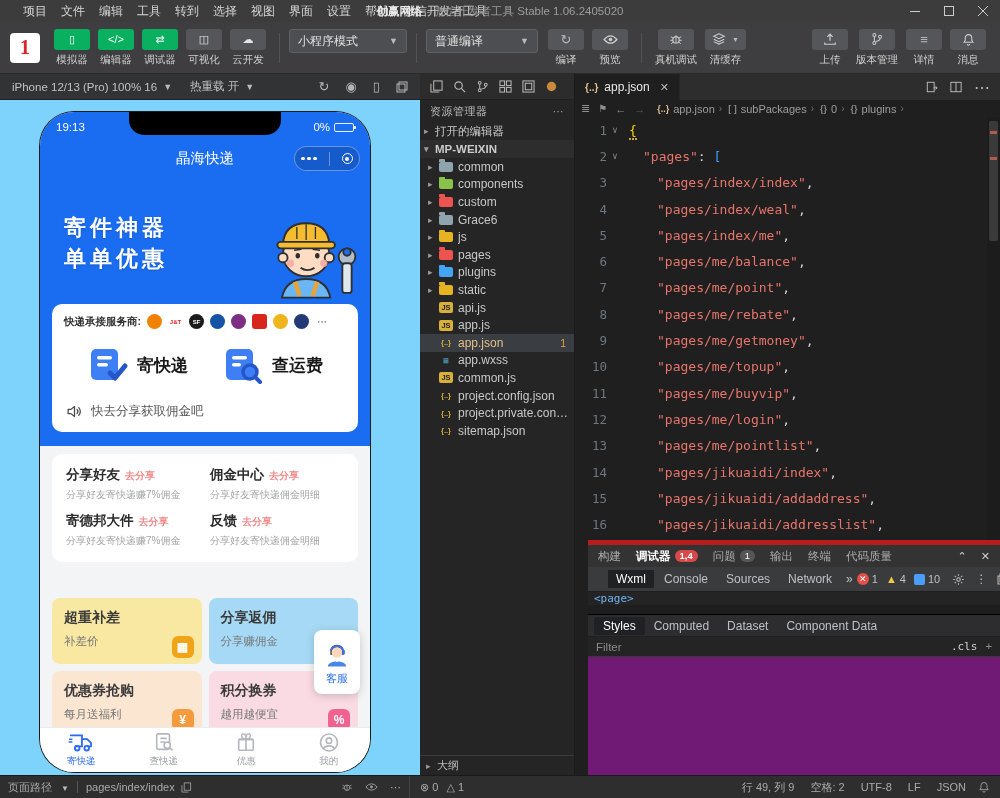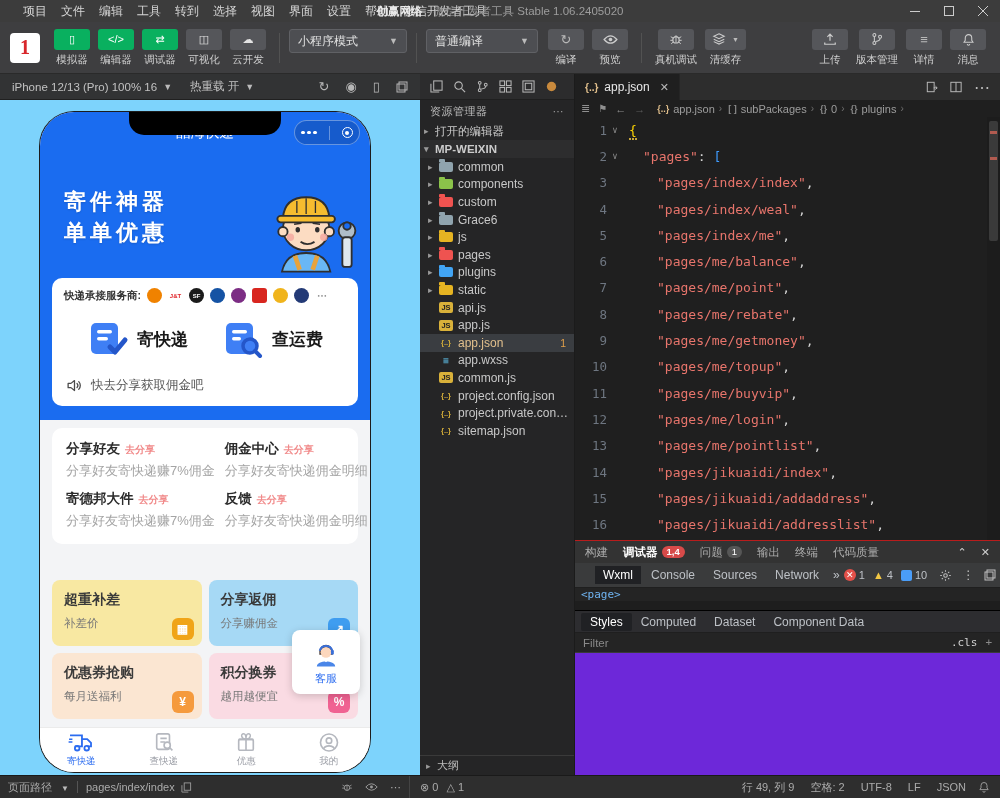--- a/index.html
+++ b/index.html
@@ -82,21 +82,21 @@
   .t-str{ color:#e8756c; }
   .t-pun{ color:#d4d4d4; }
   .t-gold{ color:#ffd602; }
   .t-blue{ color:#3f9cff; }
   .warnline .t-gold{ border-bottom:2px dotted #c8a73b;}
   .minimap{ position:absolute; top:0; right:0; width:13px; height:100%; background:#1c1c1c;}
   .minimap .thumb{ position:absolute; top:4px; left:2px; width:9px; height:120px; background:#3a3a3a; border-radius:2px;}
   .minimap .mk{ position:absolute; left:3px; width:7px; height:3px; background:#b15b50;}
 
   
-  .dbg{ position:absolute; left:0; right:0; bottom:0; height:235px; background:#6d28d9; border-top:1px solid #b91c1c;}
+  .dbg{ position:absolute; left:13px; right:0; bottom:0; height:235px; background:#701a75; border-top:5px solid #b91c1c;}
   .dbg-tabs{ height:22px; background:#333333; display:flex; align-items:center; gap:15px; padding:0 10px; font-size:11.5px; color:#ababab;}
   .dtab{ display:flex; align-items:center; gap:4px; cursor:pointer;}
   .dtab.active{ color:#fff; font-weight:bold;}
   .dbadge{ font-size:9.5px; color:#fff; border-radius:8px; padding:0px 5px; line-height:12px;}
   .dbadge:empty{ display:none;}
   .dbadge.red{ background:#d74a49;}
   .dbadge.gray{ background:#565656;}
   .dbg-tabs .rightc{ margin-left:auto; display:flex; gap:14px; color:#cfcfcf; font-size:11px;}
   .devtools{ height:25px; background:#3a3b3c; border-bottom:1px solid #1f1f1f; display:flex; align-items:center; padding:0 6px; font-size:12px; color:#bdc1c6;}
   .dvt{ padding:2px 8px; margin-right:2px; cursor:pointer;}
@@ -155,28 +155,28 @@
   .courier.square{ border-radius:3px;}
   .courier-more{ color:#999; font-size:10px; margin-left:2px;}
   .bigbtns{ display:flex; justify-content:space-around; padding:16px 6px 4px;}
   .bigbtn{ display:flex; align-items:center; gap:8px; font-size:17px; font-weight:bold; color:#1a1a1a; cursor:pointer;}
   .notice{ display:flex; align-items:center; gap:8px; margin-top:14px; font-size:12.5px; color:#555; padding-left:2px;}
   .p-card2{ margin:8px 12px 0; background:#fff; border-radius:10px; padding:12px 14px 4px;
             display:grid; grid-template-columns:1fr 1fr; column-gap:10px;}
   .share-item{ margin-bottom:10px; cursor:pointer;}
   .share-item .tt{ font-size:13.5px; font-weight:bold; color:#2b2b2b; display:flex; align-items:baseline; gap:5px;}
   .share-item .tag{ font-size:10px; color:#f18a8a; font-weight:bold;}
-  .share-item .ds{ font-size:13px; color:#a4a4a4; margin-top:4px; white-space:nowrap;}
+  .share-item .ds{ font-size:10px; color:#a4a4a4; margin-top:4px; white-space:nowrap;}
   .p-promos{ margin:36px 12px 0; display:grid; grid-template-columns:1fr 1fr; gap:7px;}
   .promo{ height:66px; border-radius:8px; padding:11px 12px; position:relative; overflow:hidden; cursor:pointer;}
   .promo .tt{ font-size:14px; font-weight:bold; color:#3a3a3a;}
   .promo .ds{ font-size:11.5px; color:#777; margin-top:7px;}
   .promo-icon{ position:absolute; right:8px; bottom:6px; width:22px; height:22px; border-radius:6px; color:#fff;
                display:flex; align-items:center; justify-content:center; font-size:12px; font-weight:bold;}
-  .svc-float{ position:absolute; right:10px; top:518px; width:68px; height:64px; background:#fff; border-radius:8px;
+  .svc-float{ position:absolute; right:10px; top:518px; width:46px; height:64px; background:#fff; border-radius:8px;
               box-shadow:0 2px 8px rgba(0,0,0,.18); display:flex; flex-direction:column; align-items:center; justify-content:center; gap:2px; cursor:pointer; z-index:6;}
   .svc-float .lb{ font-size:11px; color:#2b6cf0;}
   .p-tabbar{ position:absolute; left:0; right:0; bottom:0; height:45px; background:#fff; border-top:1px solid #ebebeb;
              display:flex; z-index:6;}
   .ptab{ flex:1; display:flex; flex-direction:column; align-items:center; justify-content:center; gap:2px; cursor:pointer;}
   .ptab .lb{ font-size:9.5px; color:#9a9da5;}
   .ptab.active .lb{ color:#2b6cf0;}
 
   .ico{ color:#b8b8b8; }
 </style>
@@ -360,20 +360,27 @@
         <svg width="12" height="12" viewBox="0 0 12 12">
             <rect x="3" y="1" width="8" height="8" fill="none" stroke="#b6b6b6" stroke-width="1"></rect>
             <rect x="1" y="3" width="8" height="8" fill="none" stroke="#b6b6b6" stroke-width="1"></rect>
           </svg>
       </div>
     </div>
 
     <div class="phone">
       <div class="p-blue">
         <div class="notch"></div>
+        <div class="p-status">
+          <span>19:13</span>
+          <span class="batt-grp">
+              <span>0%</span>
+              <span class="batt"></span>
+            </span>
+        </div>
         <div class="p-nav">
           <span>晶海快递</span>
           <div class="capsule">
             <span class="cap-dots">
                 <i></i>
                 <i></i>
                 <i></i>
               </span>
             <span class="cap-div"></span>
             <span class="cap-target">

